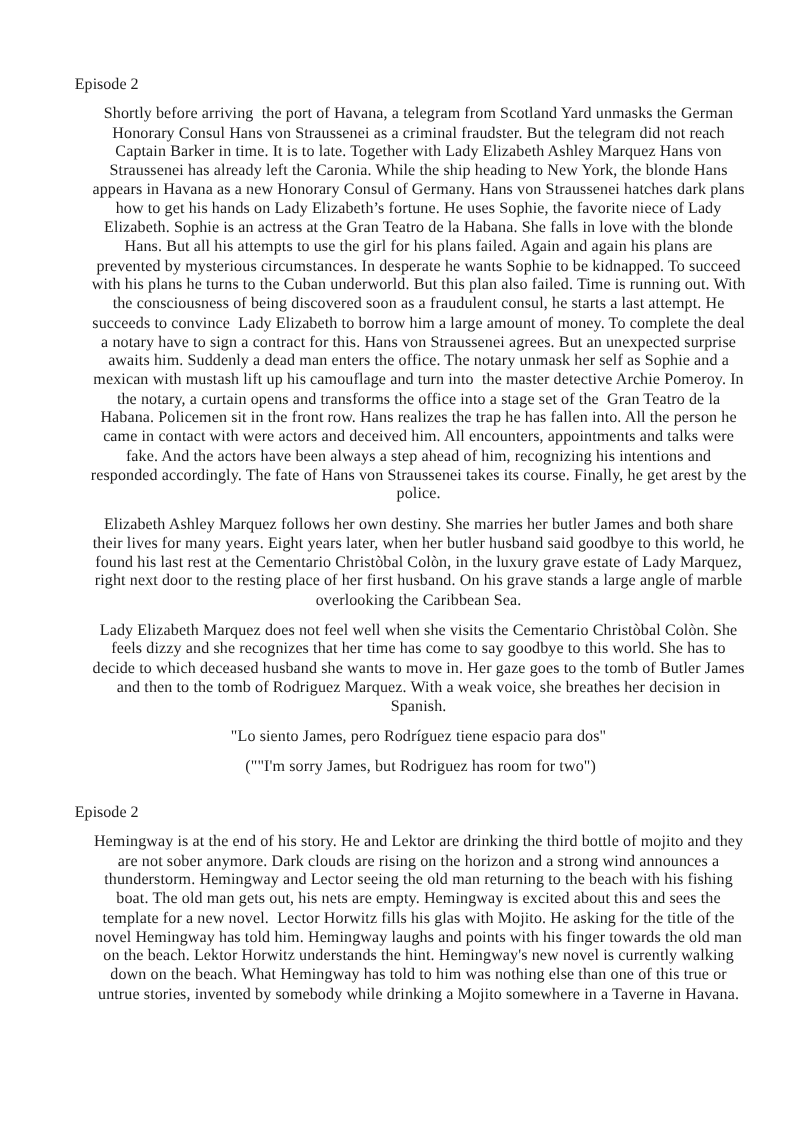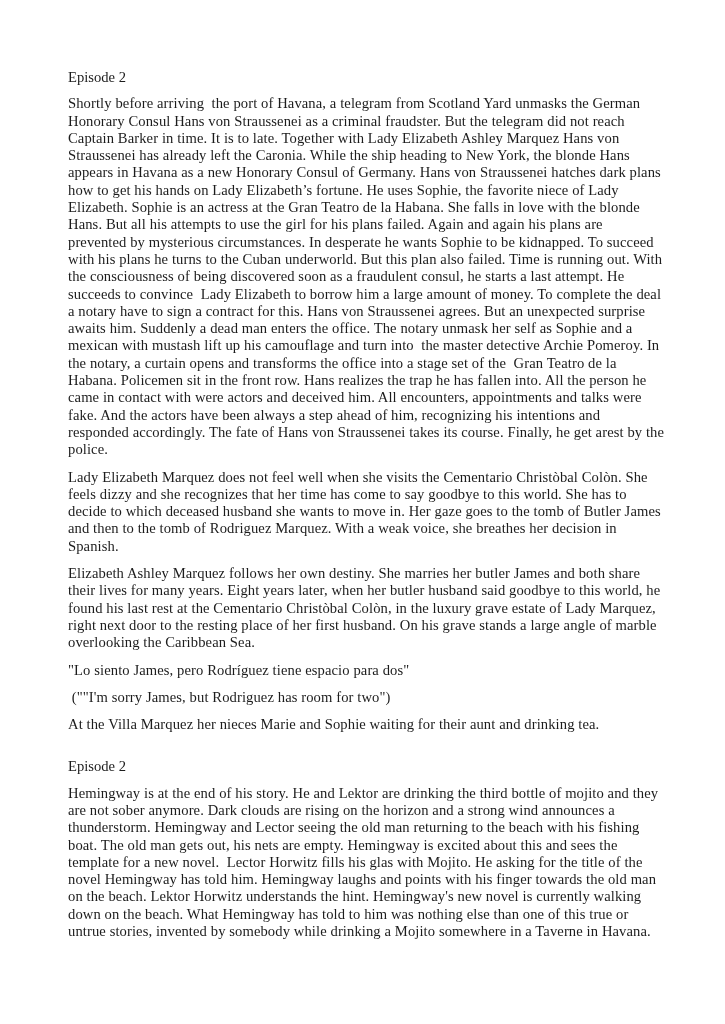--- a/index.html
+++ b/index.html
@@ -31,20 +31,21 @@
   }
   .heading.ep3 {
     margin-top: 25px;
   }
   .para {
     font-size: 14.6px;
     line-height: 17.3px;
     margin: 0 0 10px 0;
     white-space: pre-wrap;
     letter-spacing: 0.1px;
+    text-align: center;
   }
 </style>
 </head>
 <body>
 
 <div class="page" style="background: rgb(255, 255, 255); color: rgb(28, 28, 28);">
   <div class="content">
 
     <h2 class="heading">Episode 2</h2>
 
@@ -63,37 +64,36 @@
 a notary have to sign a contract for this. Hans von Straussenei agrees. But an unexpected surprise
 awaits him. Suddenly a dead man enters the office. The notary unmask her self as Sophie and a
 mexican with mustash lift up his camouflage and turn into  the master detective Archie Pomeroy. In
 the notary, a curtain opens and transforms the office into a stage set of the  Gran Teatro de la
 Habana. Policemen sit in the front row. Hans realizes the trap he has fallen into. All the person he
 came in contact with were actors and deceived him. All encounters, appointments and talks were
 fake. And the actors have been always a step ahead of him, recognizing his intentions and
 responded accordingly. The fate of Hans von Straussenei takes its course. Finally, he get arest by the
 police.</p>
 
+    <p class="para">Elizabeth Ashley Marquez follows her own destiny. She marries her butler James and both share
+their lives for many years. Eight years later, when her butler husband said goodbye to this world, he
+found his last rest at the Cementario Christòbal Colòn, in the luxury grave estate of Lady Marquez,
+right next door to the resting place of her first husband. On his grave stands a large angle of marble
+overlooking the Caribbean Sea.</p>
+
     <p class="para">Lady Elizabeth Marquez does not feel well when she visits the Cementario Christòbal Colòn. She
 feels dizzy and she recognizes that her time has come to say goodbye to this world. She has to
 decide to which deceased husband she wants to move in. Her gaze goes to the tomb of Butler James
 and then to the tomb of Rodriguez Marquez. With a weak voice, she breathes her decision in
 Spanish.</p>
 
-    <p class="para">Elizabeth Ashley Marquez follows her own destiny. She marries her butler James and both share
-their lives for many years. Eight years later, when her butler husband said goodbye to this world, he
-found his last rest at the Cementario Christòbal Colòn, in the luxury grave estate of Lady Marquez,
-right next door to the resting place of her first husband. On his grave stands a large angle of marble
-overlooking the Caribbean Sea.</p>
-
     <p class="para">"Lo siento James, pero Rodríguez tiene espacio para dos"</p>
 
     <p class="para"> (""I'm sorry James, but Rodriguez has room for two")</p>
 
-    <p class="para">At the Villa Marquez her nieces Marie and Sophie waiting for their aunt and drinking tea.</p>
 
 
     <h2 class="heading ep3">Episode 2</h2>
 
     <p class="para">Hemingway is at the end of his story. He and Lektor are drinking the third bottle of mojito and they
 are not sober anymore. Dark clouds are rising on the horizon and a strong wind announces a
 thunderstorm. Hemingway and Lector seeing the old man returning to the beach with his fishing
 boat. The old man gets out, his nets are empty. Hemingway is excited about this and sees the
 template for a new novel.  Lector Horwitz fills his glas with Mojito. He asking for the title of the
 novel Hemingway has told him. Hemingway laughs and points with his finger towards the old man

